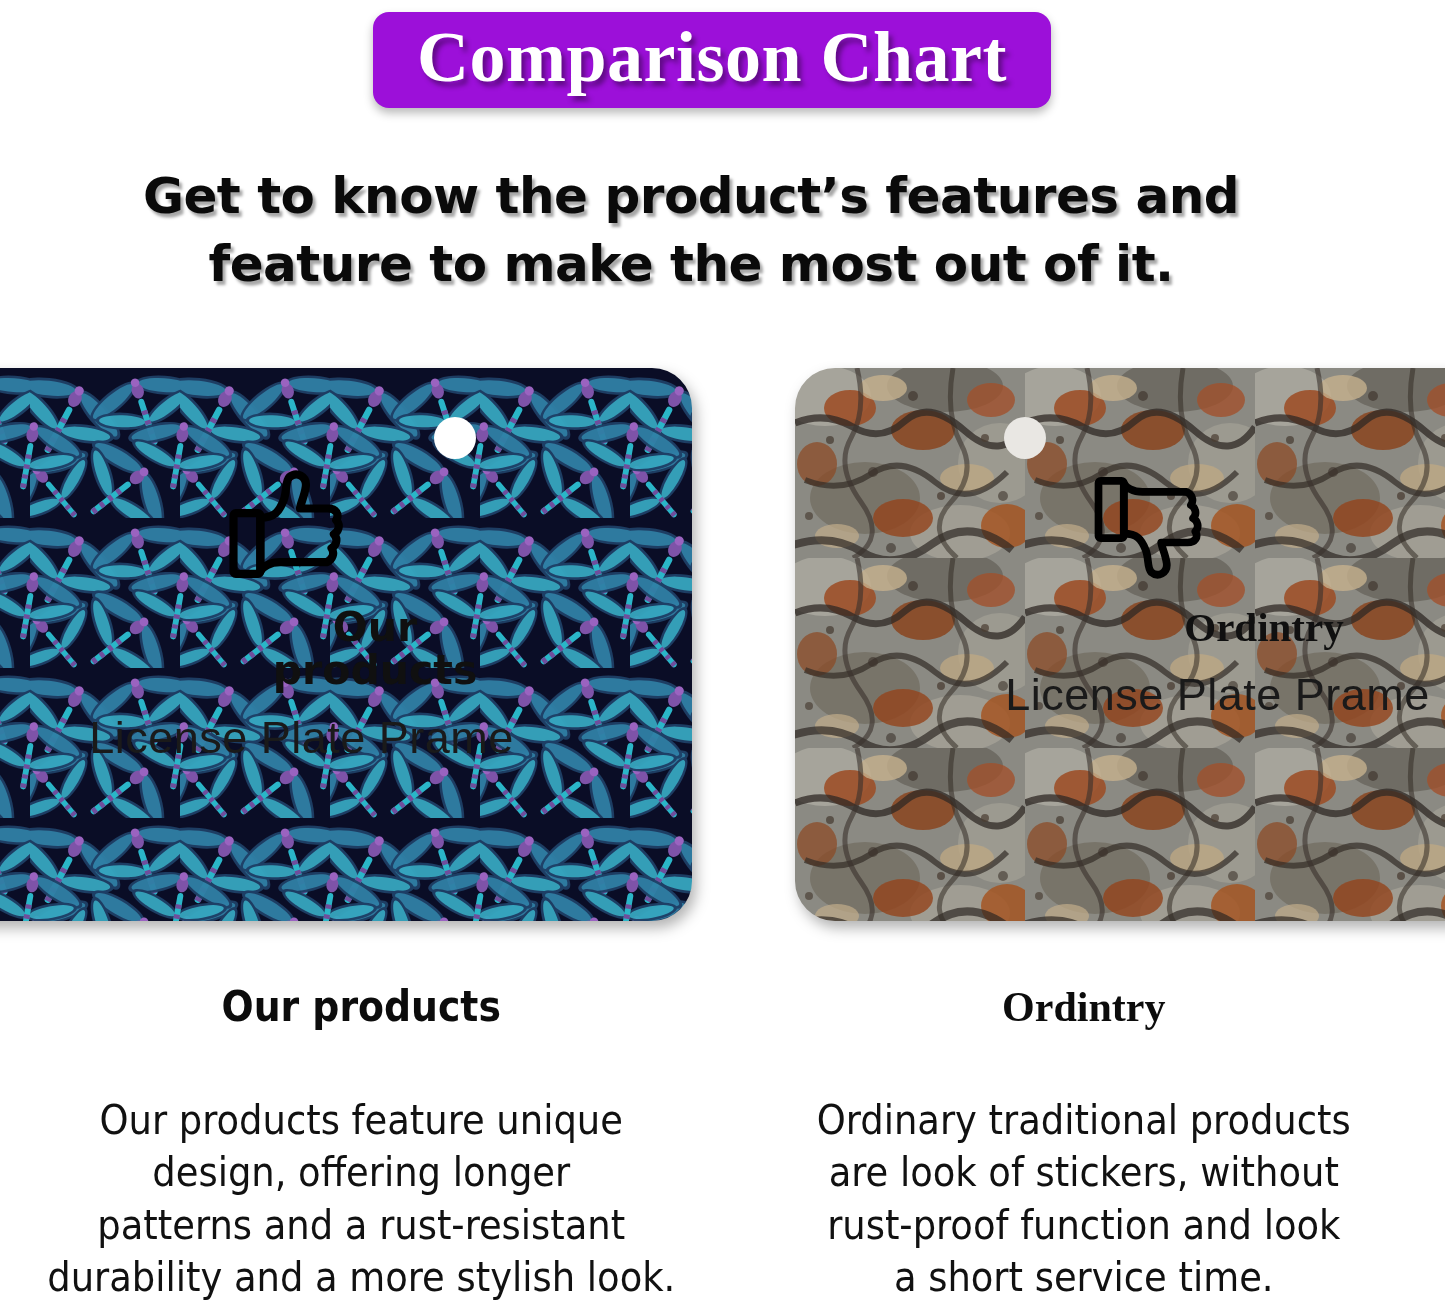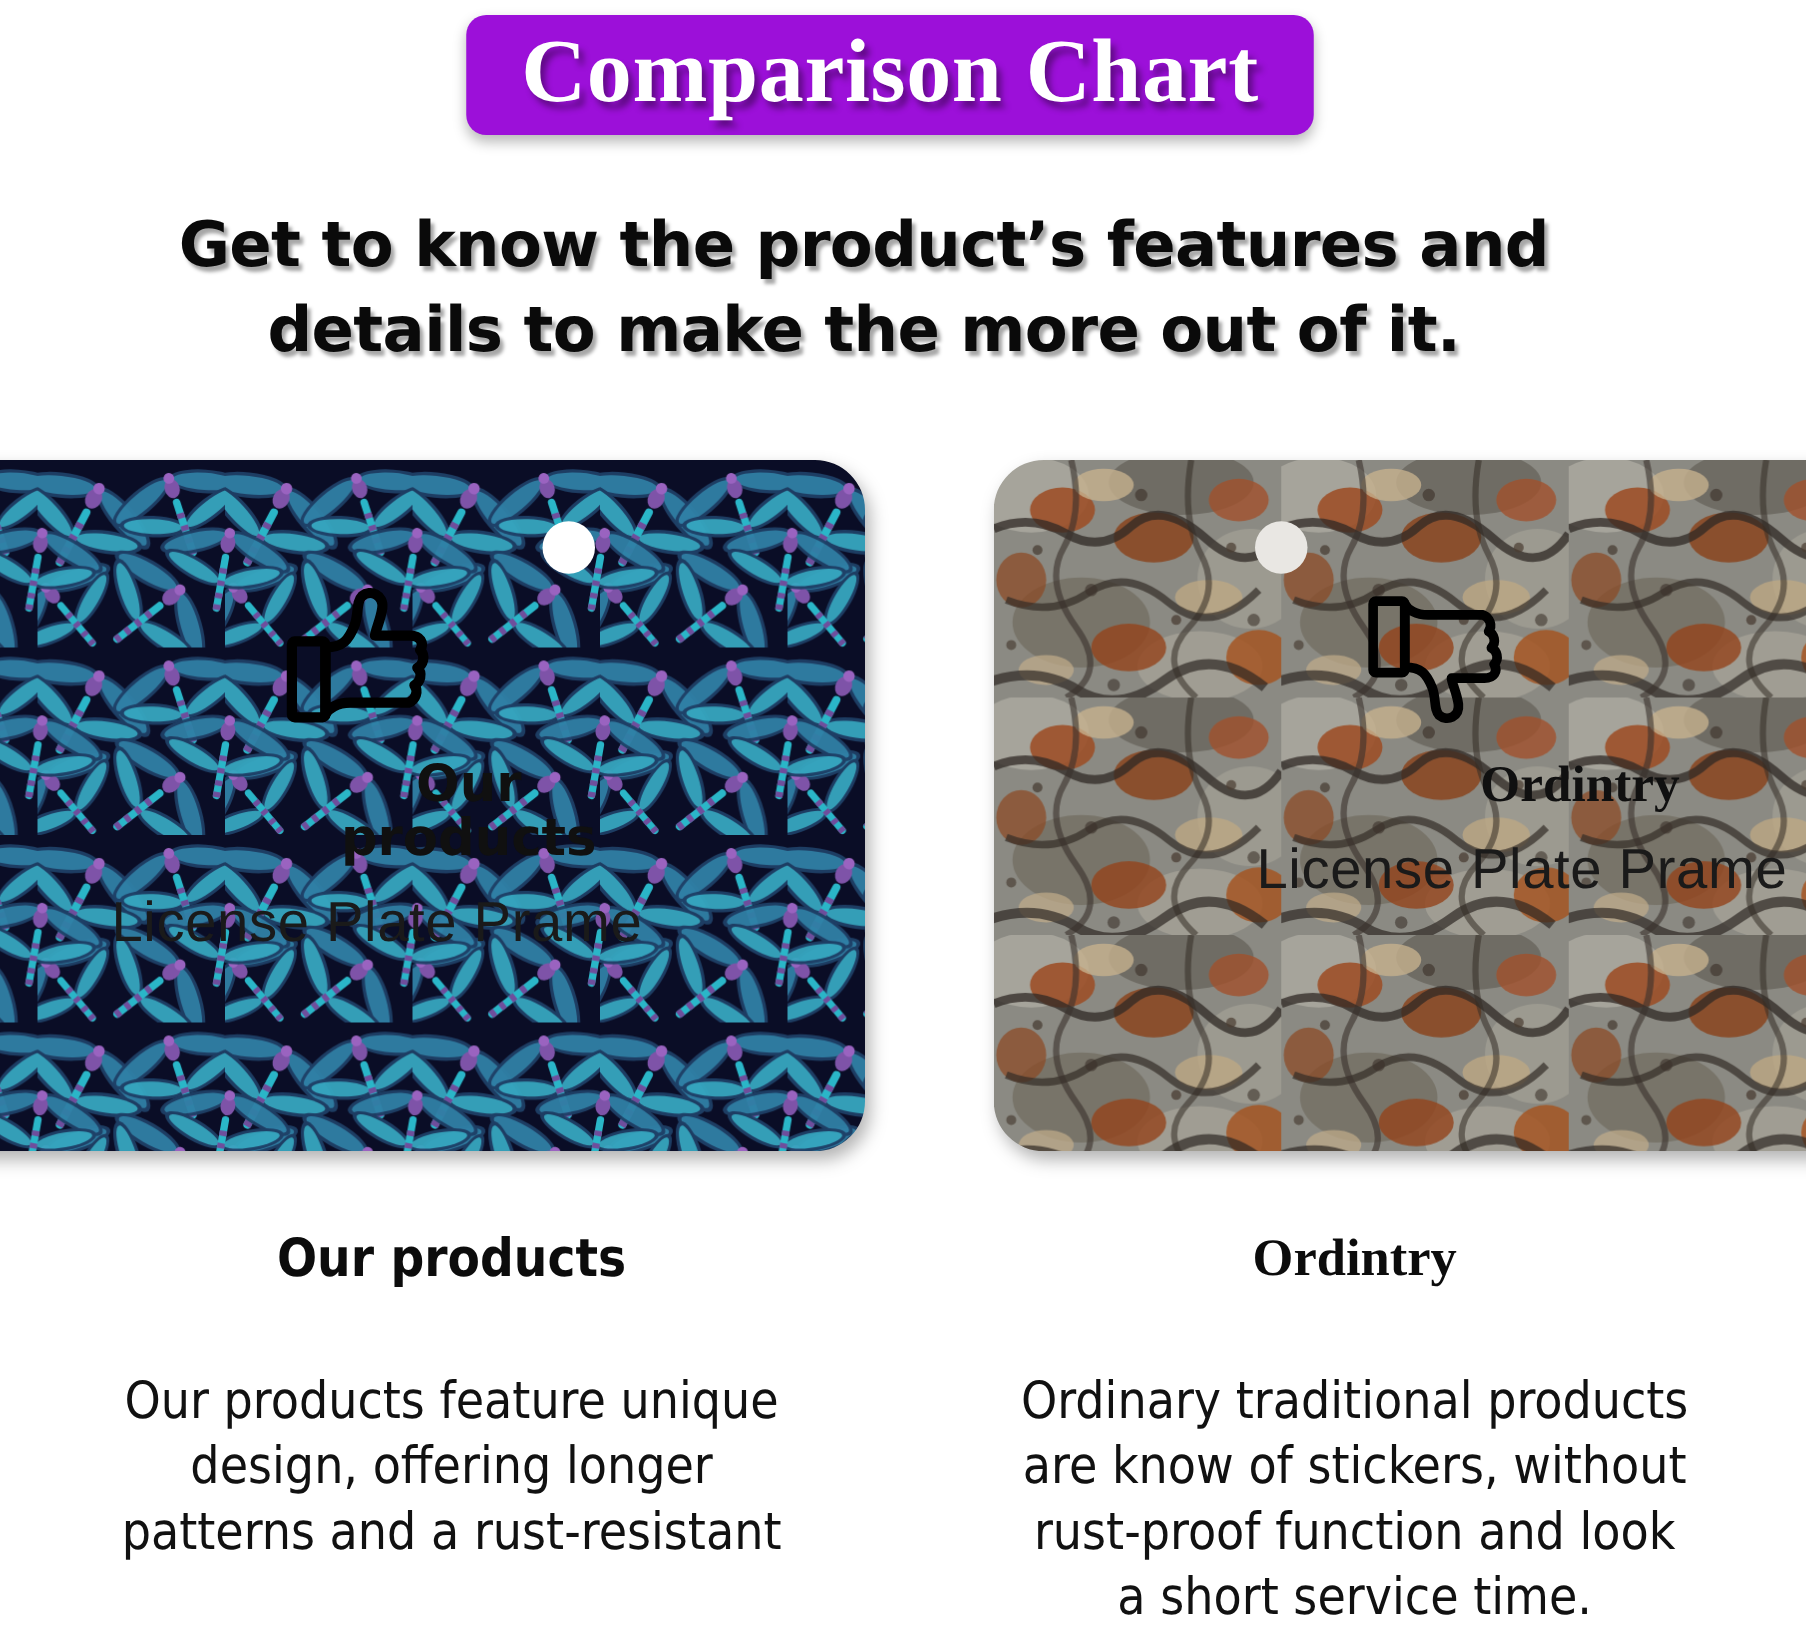--- a/index.html
+++ b/index.html
@@ -161,21 +161,21 @@
 <body>
 
 <div id="banner-wrap">
   <div id="banner">
     <div id="banner-title">Comparison Chart</div>
   </div>
 </div>
 
 <div id="subtitle">
   <span class="ln">Get to know the product’s features and</span>
-  <span class="ln">details to make the more out of it.</span>
+  <span class="ln">feature to make the most out of it.</span>
 </div>
 
 <div id="frames">
 
   <div class="plate" id="plate-left">
     <svg viewBox="0 0 812 553" preserveAspectRatio="none">
       <defs>
 
         <g id="dfly">
           <g opacity="0.95">
@@ -319,26 +319,27 @@
 </div>
 
 <div id="bottom">
 
   <div class="bcol bcol-left">
     <div class="b-heading" id="bheading-left">Our products</div>
     <div class="b-para">
       <span class="ln">Our products feature unique</span>
       <span class="ln">design, offering longer</span>
       <span class="ln">patterns and a rust-resistant</span>
+      <span class="ln">durability and a more stylish look.</span>
     </div>
   </div>
 
   <div class="bcol bcol-right">
     <div class="b-heading" id="bheading-right">Ordintry</div>
     <div class="b-para">
       <span class="ln">Ordinary traditional products</span>
-      <span class="ln">are know of stickers, without</span>
+      <span class="ln">are look of stickers, without</span>
       <span class="ln">rust-proof function and look</span>
       <span class="ln">a short service time.</span>
     </div>
   </div>
 
 </div>
 
 </body></html>

